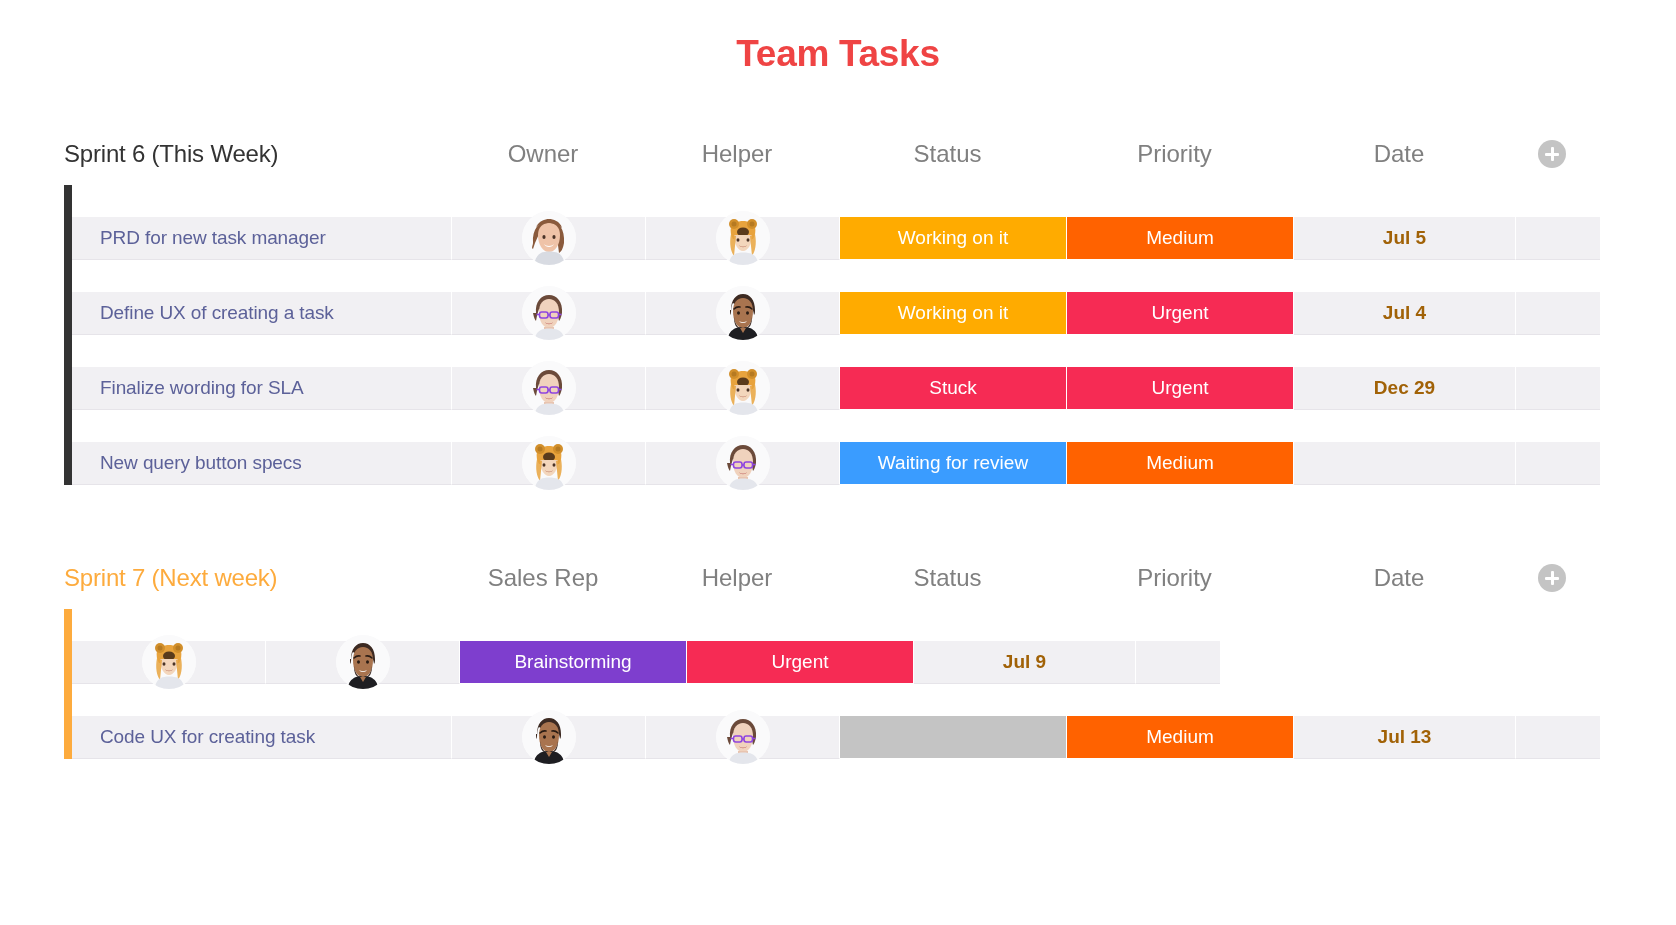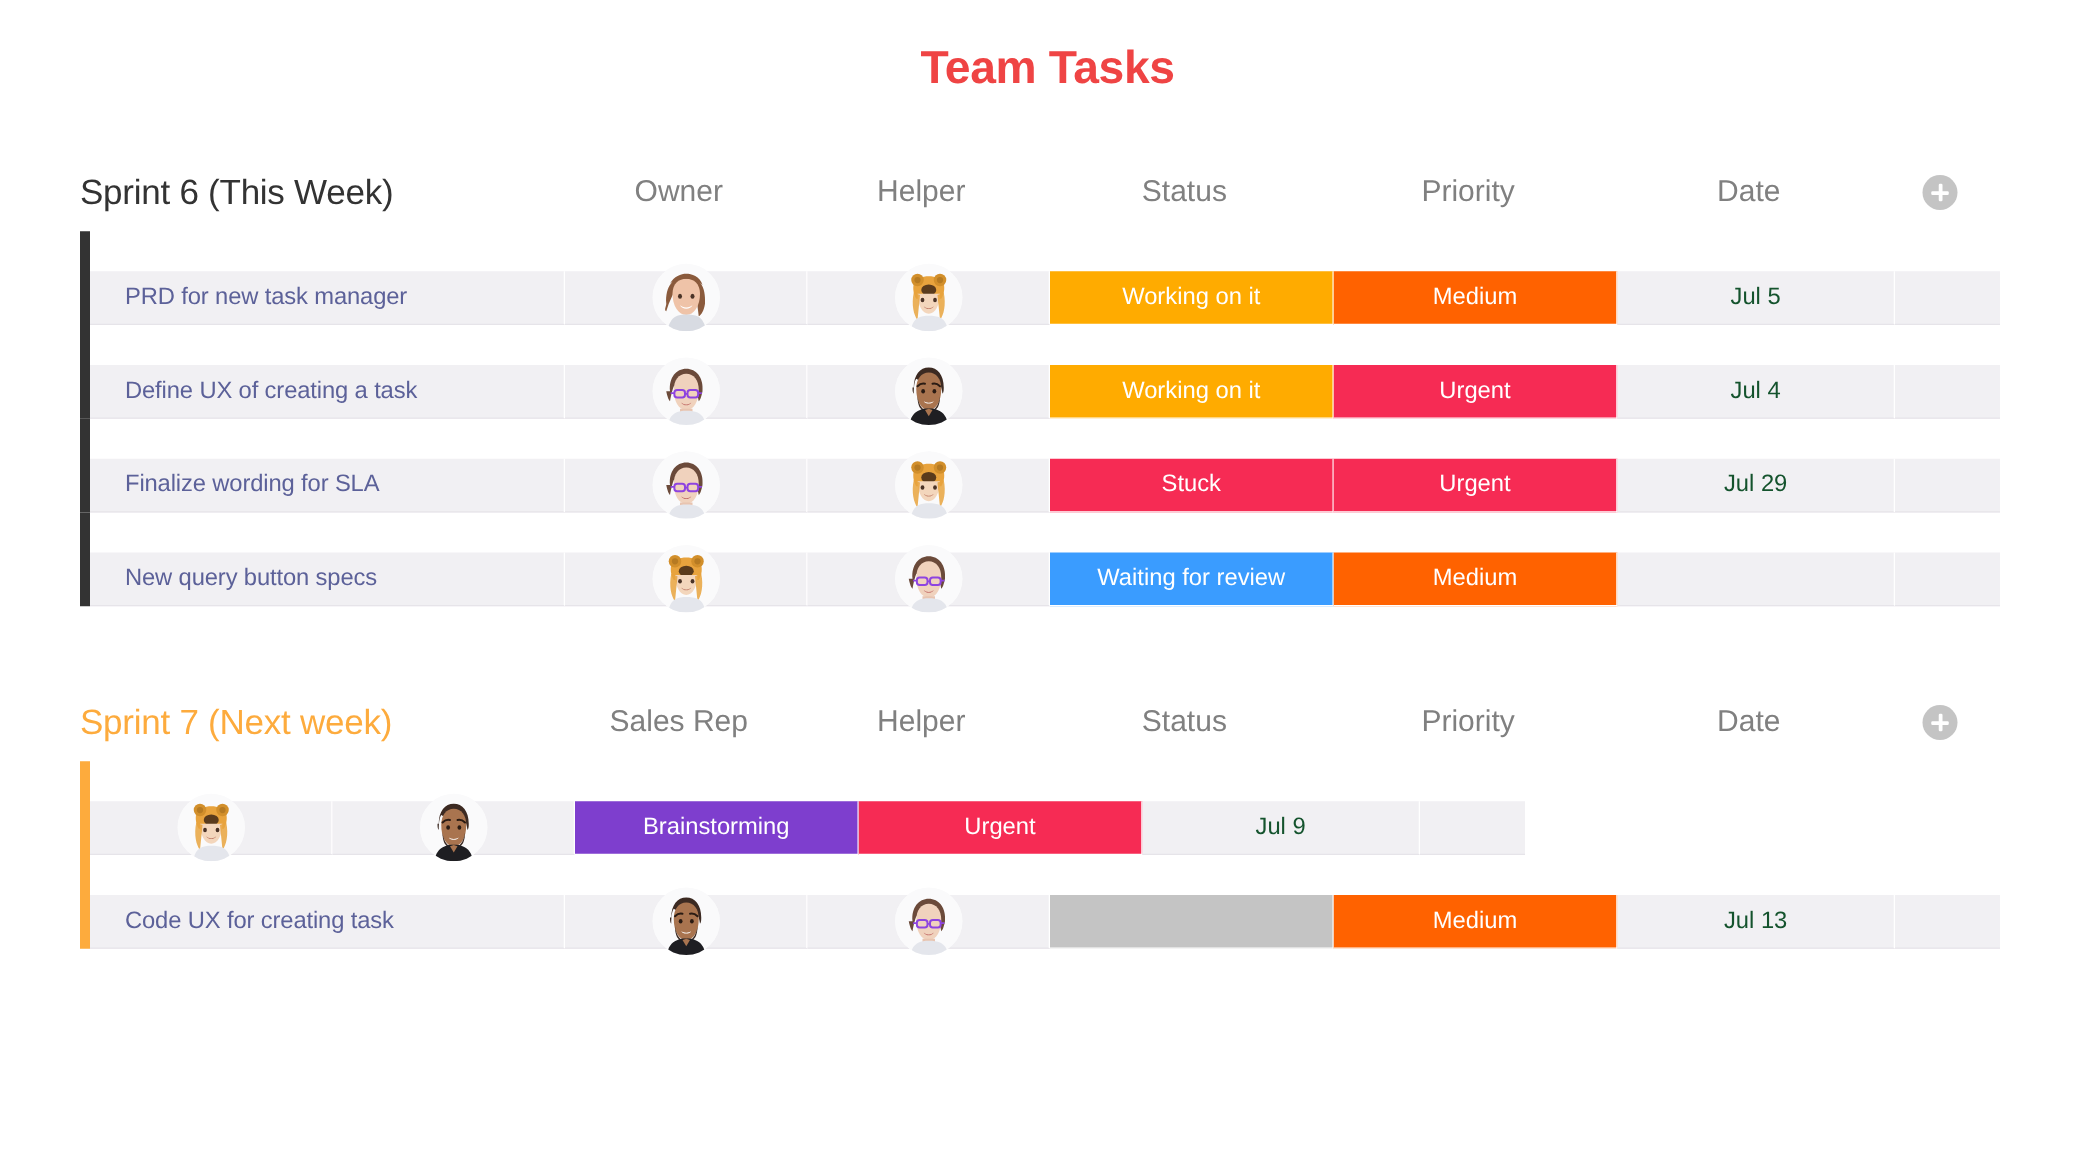--- a/index.html
+++ b/index.html
@@ -37,21 +37,21 @@
   .group { margin-bottom: 0; }
   .group + .group { margin-top: 72px; }
 
   
   .group-header {
     display: flex;
     align-items: center;
     height: 42px;
   }
   .group-title {
-    font-size: 28px;
+    font-size: 24px;
     letter-spacing: -0.2px;
     white-space: nowrap;
   }
   .group-title.dark  { color: #333333; }
   .group-title.amber { color: #FDAB3D; }
 
   .col-head {
     font-size: 24px;
     color: #808080;
     text-align: center;
@@ -114,21 +114,21 @@
     box-sizing: border-box;
     font-size: 19px;
     margin-top: 32px;
   }
   .cell.name {
     justify-content: flex-start;
     padding-left: 28px;
     color: #5C6199;
     letter-spacing: -0.1px;
   }
-  .cell.date { color: #14532d; }
+  .cell.date { color: #a16207; font-weight: bold; }
   .cell.blank { border-right: none; }
 
   .cell.status, .cell.priority {
     color: #ffffff;
     border-bottom: 1px solid #ffffff;
   }
 
   
   .avatar {
     width: 54px; height: 54px;
@@ -277,21 +277,21 @@
       <path d="M15 23c-2 10 0 18 3 22l2-20zM39 23c2 10 0 18-3 22l-2-20z" fill="#E8A33D" opacity="0.85"></path>
       <ellipse cx="22" cy="29" rx="1.5" ry="1.8" fill="#4A3327"></ellipse>
       <ellipse cx="32" cy="29" rx="1.5" ry="1.8" fill="#4A3327"></ellipse>
       <path d="M23 34c2 2 6 2 8 0-1 3-7 3-8 0z" fill="#C4846F"></path>
       <path d="M19 43c3-2 13-2 17 0 4 2 6 6 6 11H13c0-5 2-9 6-11z" fill="#E4E6EC"></path>
     </svg>
             </div>
           </div>
           <div class="cell status c-status" style="background: rgb(246, 43, 84);">Stuck</div>
           <div class="cell priority c-priority" style="background: rgb(246, 43, 84);">Urgent</div>
-          <div class="cell date c-date">Jul 29</div>
+          <div class="cell date c-date">Dec 29</div>
           <div class="cell blank c-add"></div>
         </div>
         <div class="task-row">
           <div class="accent dark"></div>
           <div class="cell name c-name">New query button specs</div>
           <div class="cell c-owner">
             <div class="avatar">
               <svg viewBox="0 0 54 54">
       <circle cx="27" cy="27" r="27" fill="#FAFAFB"></circle>
       <path d="M17 28c-2-3-3-8-2-12 3-8 21-8 24 0 1 4 0 9-2 12z" fill="#E8A33D"></path>

